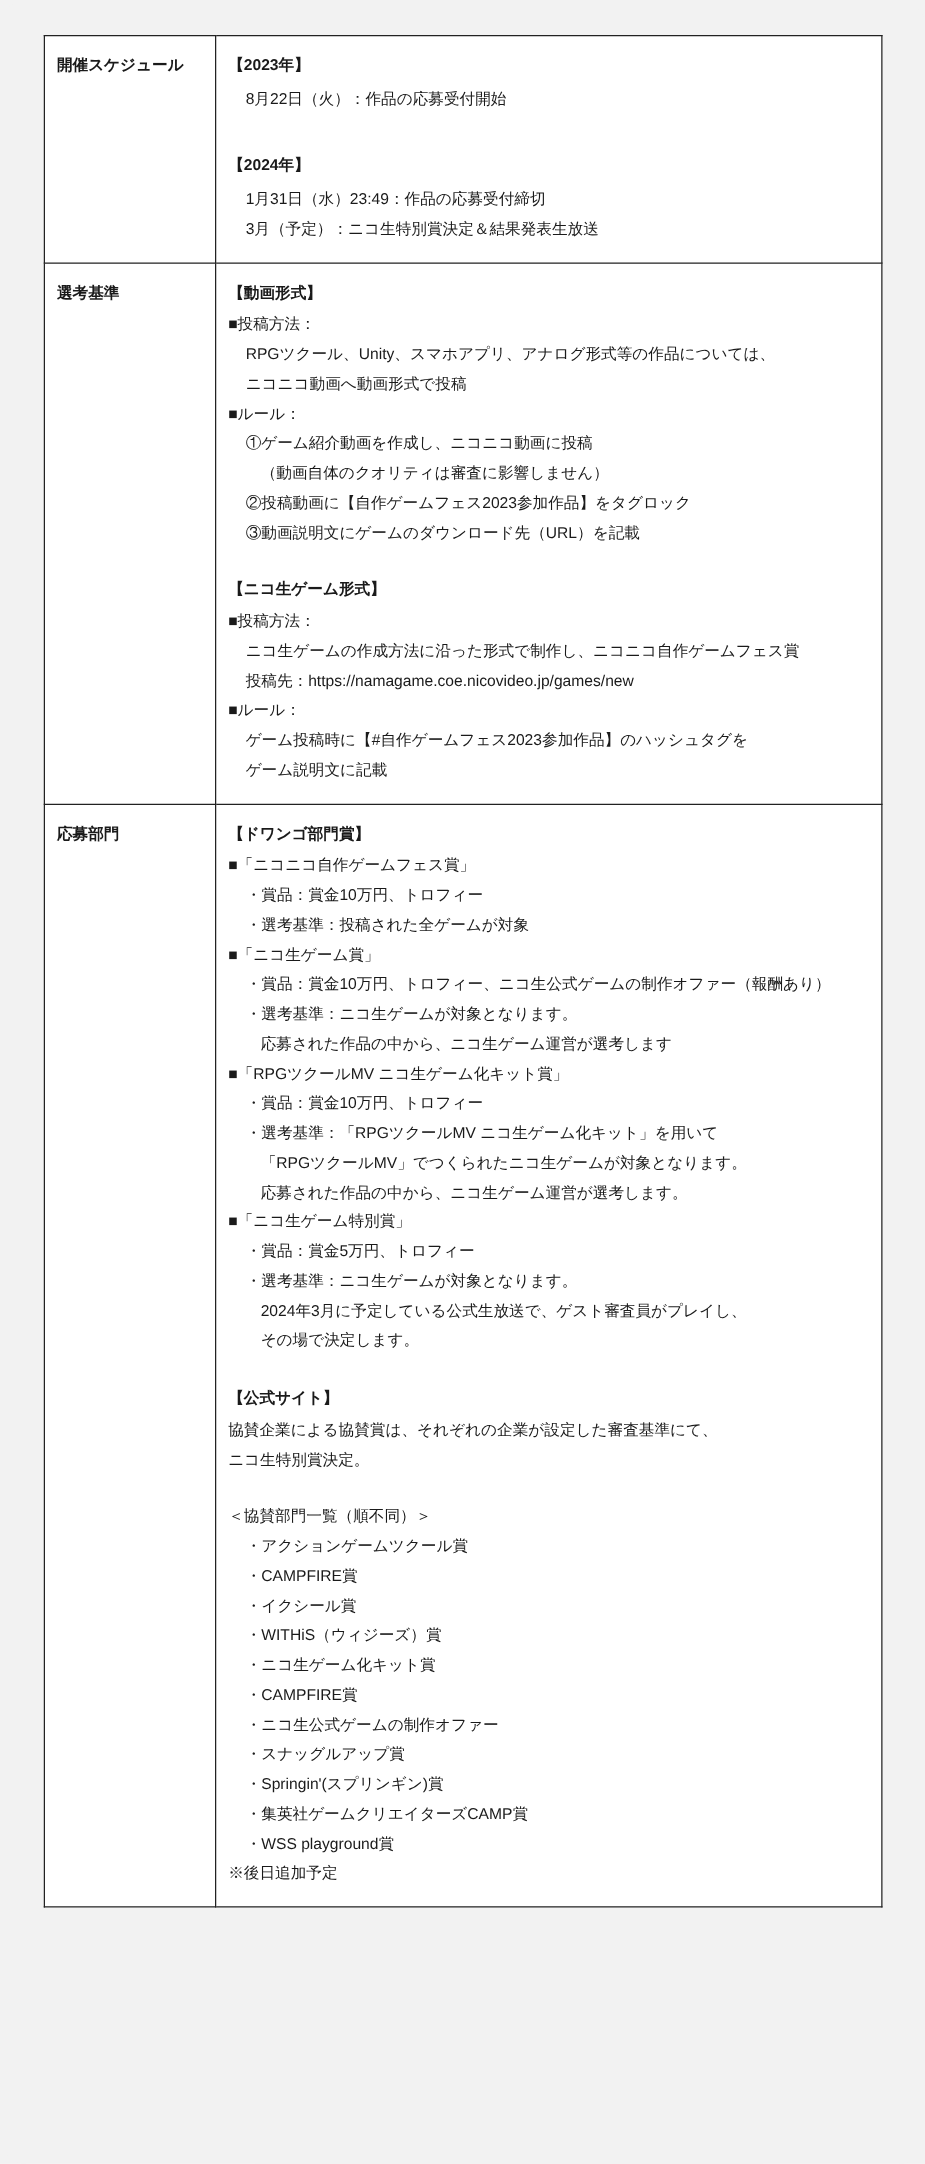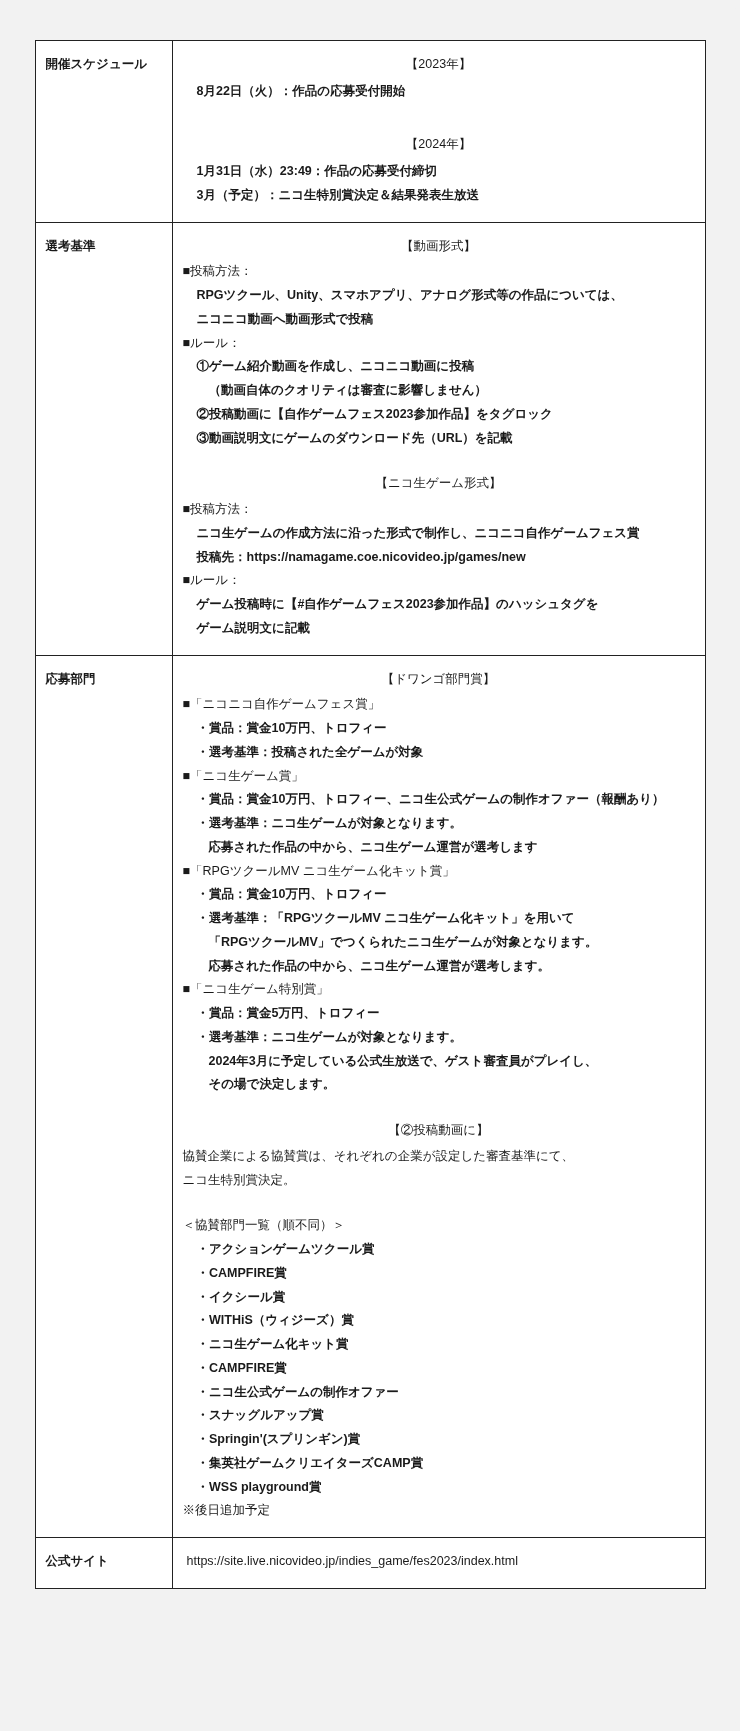--- a/index.html
+++ b/index.html
@@ -11,21 +11,21 @@
     width: 740px;
     min-height: 1731px;
     font-family: "Liberation Sans", sans-serif;
     color: #1a1a1a;
   }
   .page {
     width: 740px;
     min-height: 1731px;
     background: #f2f2f2;
     box-sizing: border-box;
-    padding: 40px 20px 24px 20px;
+    padding: 28px 20px 24px 20px;
     border-radius: 21px;
   }
   table.info-table {
     width: 650px;
     margin: 0 auto;
     border-collapse: collapse;
     background: #ffffff;
     table-layout: fixed;
   }
   table.info-table td {
@@ -42,31 +42,30 @@
     text-align: left;
     padding-left: 12px;
     font-size: 12.5px;
     background: #ffffff;
   }
   td.body-cell {
     width: 512px;
     padding-left: 14px;
   }
   .heading {
-    font-weight: normal;
+    font-weight: bold;
     margin: 0 0 2px 0;
-    text-align: center;
   }
   .line {
     margin: 0;
     white-space: pre-wrap;
   }
   .ind1 { padding-left: 0px; }
-  .ind2 { padding-left: 14px; font-weight: bold; }
-  .ind3 { padding-left: 26px; font-weight: bold; }
+  .ind2 { padding-left: 14px; }
+  .ind3 { padding-left: 26px; }
   .spacer-md { height: 22px; }
   .spacer-lg { height: 30px; }
   .url-line {
     margin: 0;
     padding-left: 4px;
   }
   .site-cell {
     vertical-align: middle;
     padding-top: 14px;
     padding-bottom: 14px;
@@ -131,43 +130,37 @@
           <p class="line ind2">・賞品：賞金10万円、トロフィー</p>
           <p class="line ind2">・選考基準：「RPGツクールMV ニコ生ゲーム化キット」を用いて</p>
           <p class="line ind3">「RPGツクールMV」でつくられたニコ生ゲームが対象となります。</p>
           <p class="line ind3">応募された作品の中から、ニコ生ゲーム運営が選考します。</p>
           <p class="line ind1">■「ニコ生ゲーム特別賞」</p>
           <p class="line ind2">・賞品：賞金5万円、トロフィー</p>
           <p class="line ind2">・選考基準：ニコ生ゲームが対象となります。</p>
           <p class="line ind3">2024年3月に予定している公式生放送で、ゲスト審査員がプレイし、</p>
           <p class="line ind3">その場で決定します。</p>
           <div class="spacer-md"></div>
-          <p class="heading">【②投稿動画に】</p>
+          <p class="heading">【公式サイト】</p>
           <p class="line">協賛企業による協賛賞は、それぞれの企業が設定した審査基準にて、</p>
           <p class="line">ニコ生特別賞決定。</p>
           <div class="spacer-md"></div>
           <p class="line">＜協賛部門一覧（順不同）＞</p>
           <p class="line ind2">・アクションゲームツクール賞</p>
           <p class="line ind2">・CAMPFIRE賞</p>
           <p class="line ind2">・イクシール賞</p>
           <p class="line ind2">・WITHiS（ウィジーズ）賞</p>
           <p class="line ind2">・ニコ生ゲーム化キット賞</p>
           <p class="line ind2">・CAMPFIRE賞</p>
           <p class="line ind2">・ニコ生公式ゲームの制作オファー</p>
           <p class="line ind2">・スナッグルアップ賞</p>
           <p class="line ind2">・Springin'(スプリンギン)賞</p>
           <p class="line ind2">・集英社ゲームクリエイターズCAMP賞</p>
           <p class="line ind2">・WSS playground賞</p>
           <p class="line ind1">※後日追加予定</p>
         </td>
       </tr>
 
-      <tr>
-        <td class="label-cell">公式サイト</td>
-        <td class="body-cell site-cell">
-          <p class="url-line">https://site.live.nicovideo.jp/indies_game/fes2023/index.html</p>
-        </td>
-      </tr>
 
     </tbody>
   </table>
 
 </div>
 
 </body></html>

